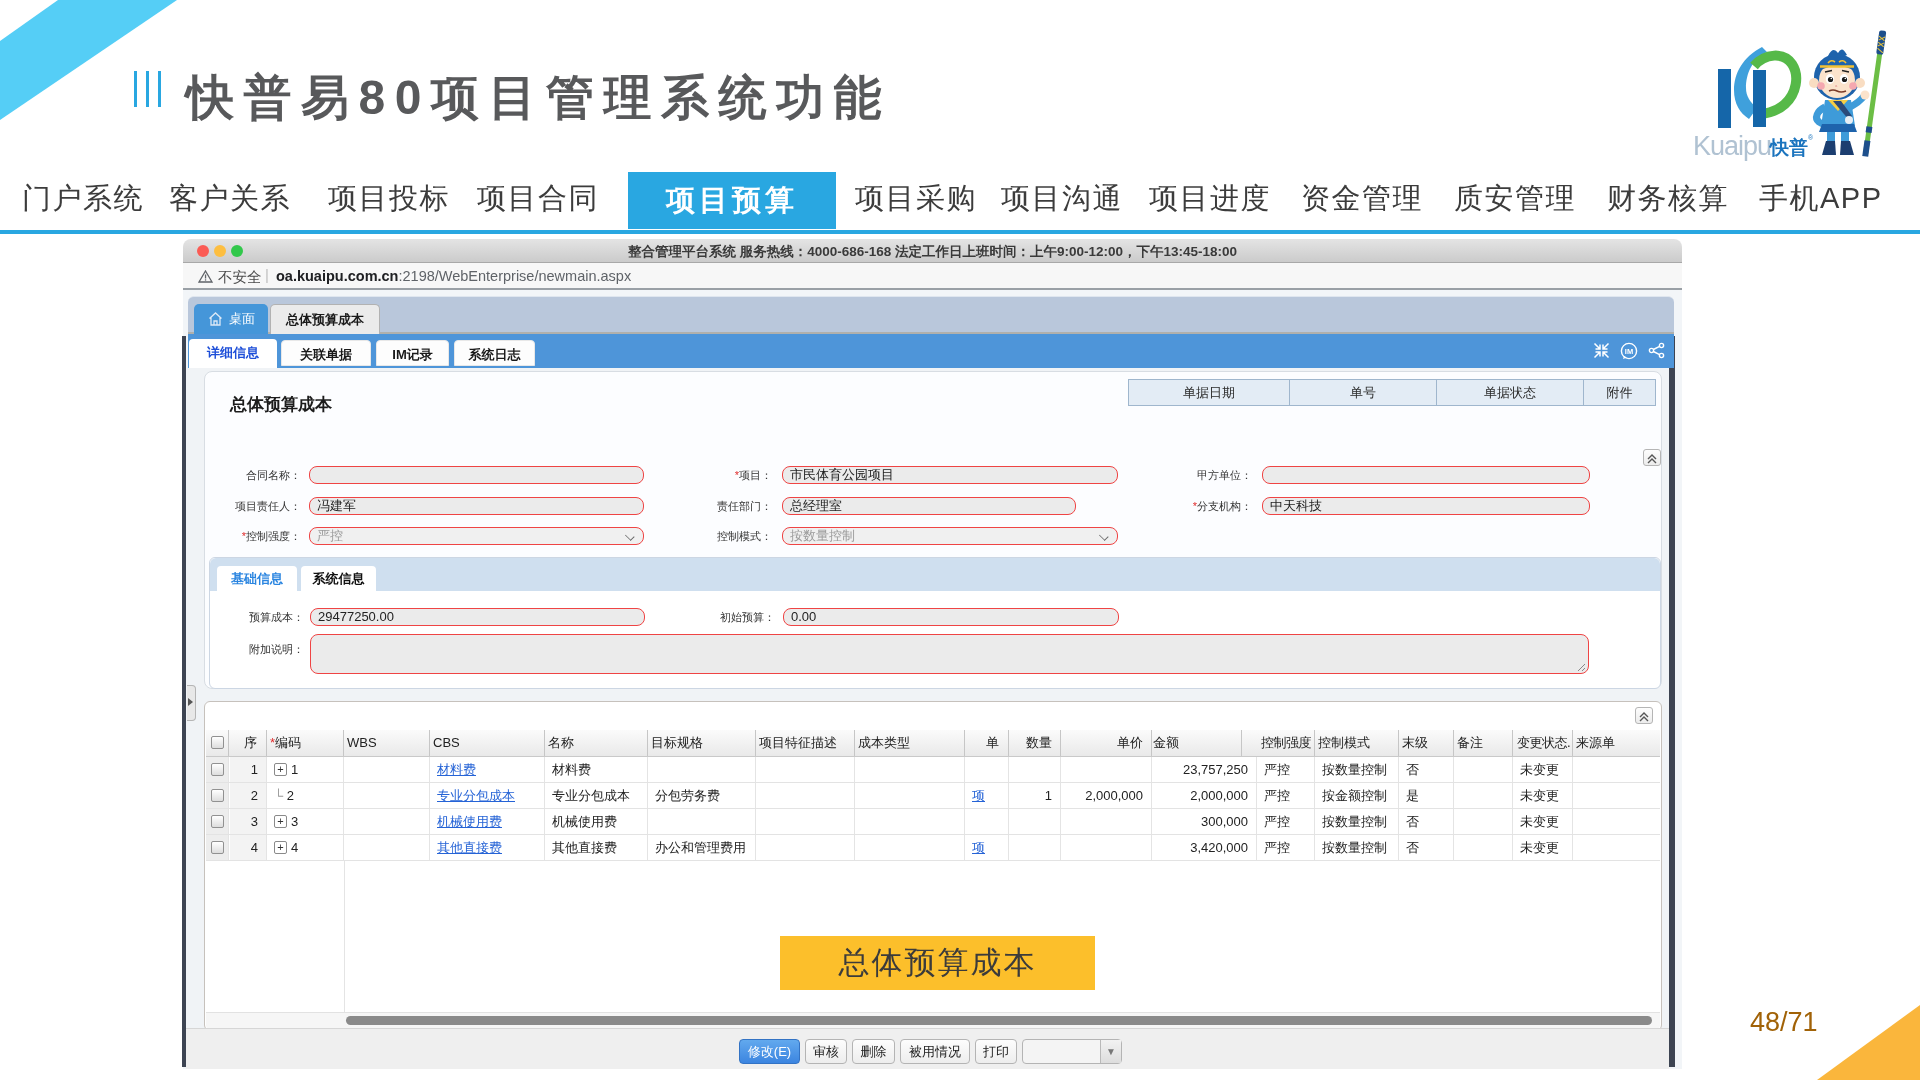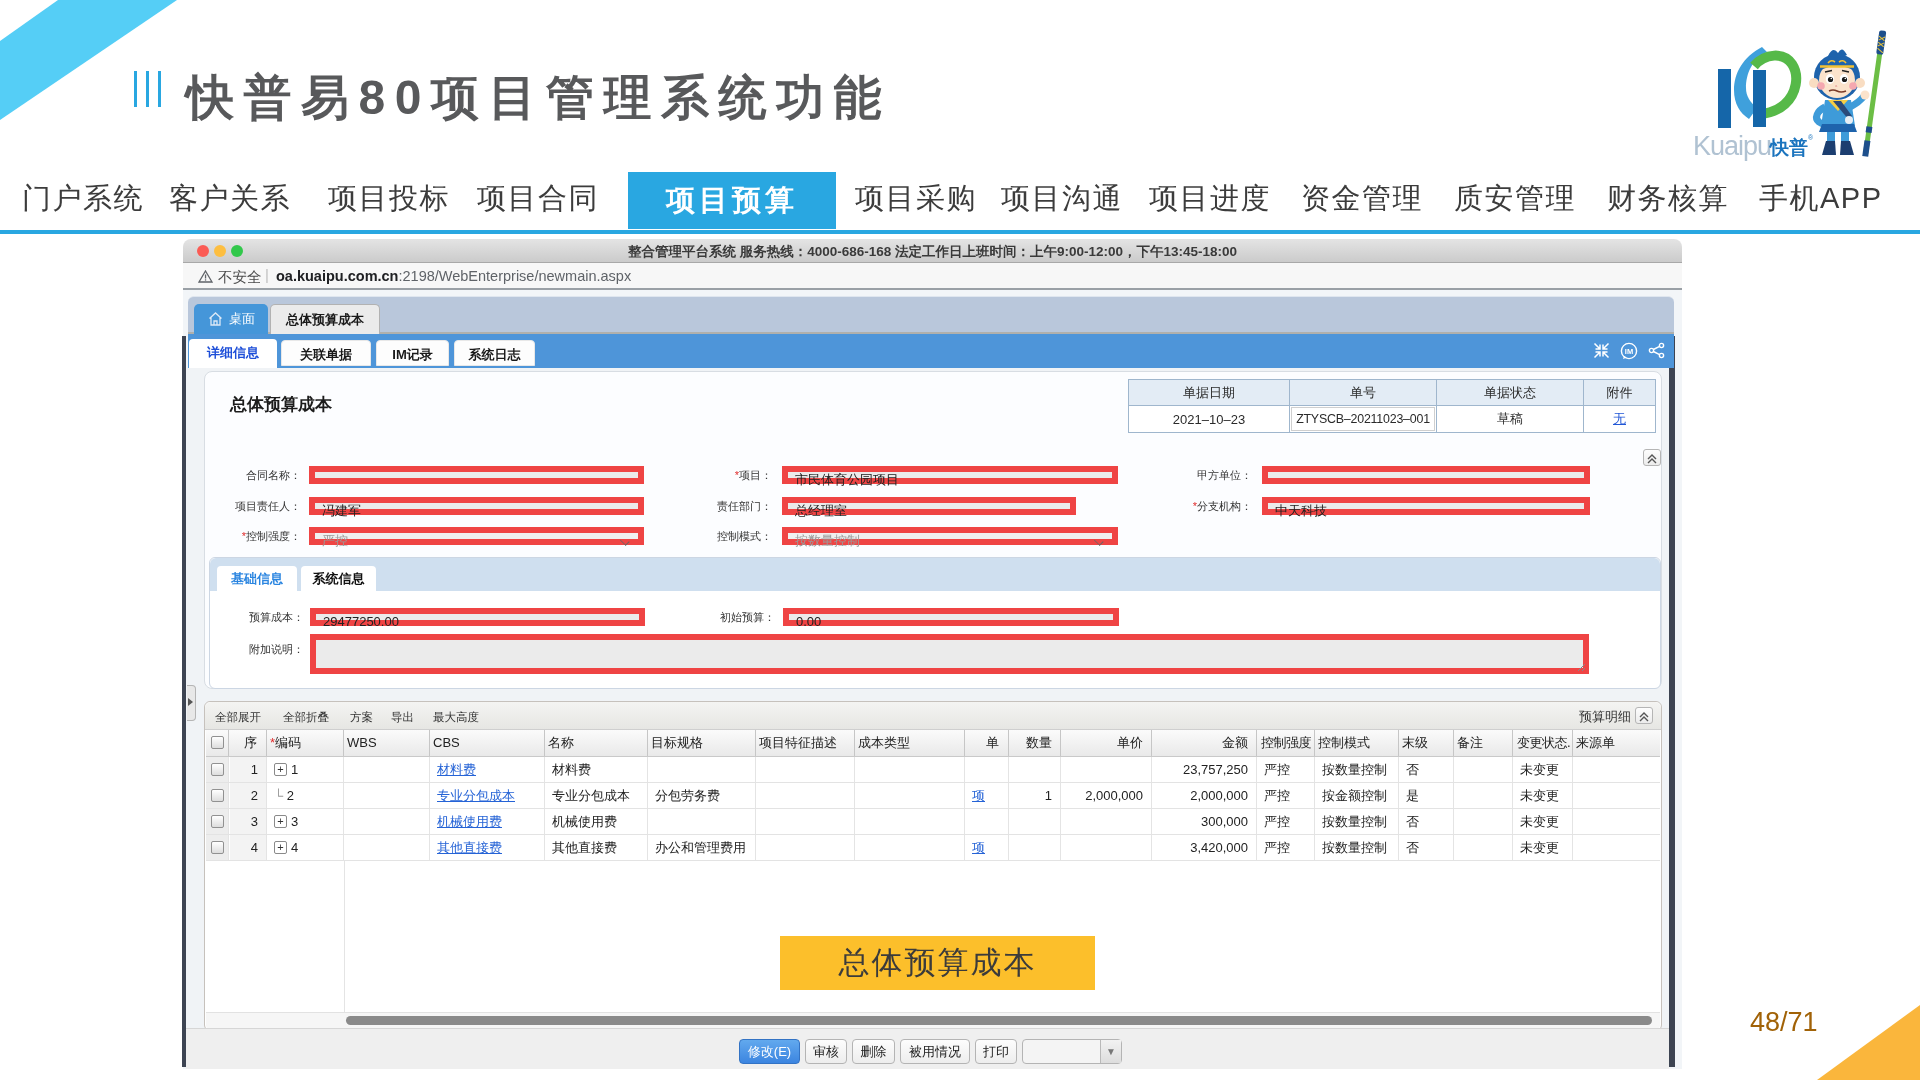--- a/index.html
+++ b/index.html
@@ -51,21 +51,21 @@
 #pA h1{position:absolute;left:25px;top:21px;font-size:17px;color:#1c1c1c}
 #dtable{position:absolute;left:923px;top:7px;width:528px;border-collapse:collapse;table-layout:fixed;
   font-size:13px;color:#2a2a2a;background:#fff}
 #dtable td{border:1px solid #9fb6cd;text-align:center;height:26px;padding:0}
 #dtable tr.h td{background:#e3ecf5}
 .colbtn{position:absolute;width:18px;height:17px;background:linear-gradient(#fdfdfd,#ececec);
   border:1px solid #b5b5b5;border-radius:3px;text-align:center}
 .colbtn svg{margin-top:2px}
 .flabel{position:absolute;font-size:11px;color:#333;text-align:right;white-space:nowrap}
 .flabel em{color:#e02c2c;font-style:normal}
-.finput{position:absolute;height:18px;background:#ebebeb;border:6px solid #ef4444;border-radius:0;
+.finput{position:absolute;height:18px;background:#ebebeb;border:1px solid #ef4444;border-radius:8px;
   font-size:13px;color:#222;line-height:16px;padding-left:7px;white-space:nowrap}
 .fsel{color:#9a9a9a;background:#f0f0f0}
 .fsel .chev{position:absolute;right:7px;top:5px;width:10px;height:7px}
 .fsel .chev:before{content:"";position:absolute;left:0;top:0;width:7px;height:7px;border-right:1.6px solid #666;border-bottom:1.6px solid #666;transform:rotate(45deg) scale(1,.7);transform-origin:60% 40%}
 
 #pBase{position:absolute;left:4px;top:185px;width:1452px;height:132px;background:#fff;
   border:1px solid #ccd6e3;border-radius:6px}
 #pBase .strip{position:absolute;left:0;top:0;width:1450px;height:33px;background:#cfdfef;border-radius:6px 6px 0 0}
 .stab{position:absolute;top:8px;height:25px;border-radius:4px 4px 0 0;background:#fff;
   font-size:13px;font-weight:bold;text-align:center;line-height:25px}
@@ -243,28 +243,20 @@
         <div class="abs" id="pA">
           <h1>总体预算成本</h1>
           <table id="dtable">
             <tbody>
                 <tr class="h">
                   <td style="width:161px">单据日期</td>
                   <td style="width:147px">单号</td>
                   <td style="width:147px">单据状态</td>
                   <td>附件</td>
                 </tr>
-            <tr>
-                  <td>2021–10–23</td>
-                  <td style="padding:1px">
-                    <span style="display:block;border:1px solid #cfcfcf;background:#fff;line-height:22px;white-space:nowrap;font-size:12.4px;letter-spacing:-0.2px">ZTYSCB–20211023–001</span>
-                  </td>
-                  <td>草稿</td>
-                  <td><span style="color:#2257d6;text-decoration:underline">无</span></td>
-                </tr>
           </tbody>
             </table>
           <div class="colbtn" style="left:1438px;top:77px"><svg width="10" height="10" viewBox="0 0 10 10">
                 <path d="M1 5 L5 1 L9 5 M1 9 L5 5 L9 9" fill="none" stroke="#555" stroke-width="1.4"></path>
               </svg></div>
 
           <div class="flabel" style="right:1360px;top:96px">合同名称：</div>
           <div class="finput" style="left:104px;top:94px;width:335px"></div>
           <div class="flabel" style="right:889px;top:96px"><em>*</em>项目：</div>
           <div class="finput" style="left:577px;top:94px;width:336px">市民体育公园项目</div>
@@ -292,47 +284,39 @@
             <div class="flabel" style="right:885px;top:52px">初始预算：</div>
             <div class="finput" style="left:573px;top:50px;width:336px">0.00</div>
             <div class="flabel" style="right:1356px;top:84px">附加说明：</div>
             <div class="finput" style="left:100px;top:76px;width:1279px;height:40px"></div>
             <svg style="position:absolute;left:1367px;top:105px" width="9" height="9" viewBox="0 0 9 9">
                 <path d="M8 1 L1 8 M8 5 L5 8" stroke="#888" stroke-width="1"></path>
               </svg>
           </div>
         </div>
         <div class="abs" id="pB">
-          <div class="hd">
-            <span style="left:10px">全部展开</span>
-              <span style="left:78px">全部折叠</span>
-            <span style="left:145px">方案</span>
-              <span style="left:186px">导出</span>
-              <span style="left:228px">最大高度</span>
-            <span style="left:1374px;top:6px;font-size:13px">预算明细</span>
-          </div>
           <div class="colbtn" style="left:1430px;top:5px"><svg width="10" height="10" viewBox="0 0 10 10">
                 <path d="M1 5 L5 1 L9 5 M1 9 L5 5 L9 9" fill="none" stroke="#555" stroke-width="1.4"></path>
               </svg></div>
           <div id="ghead">
             <div class="c" style="left:0;width:23px">
                 <span class="cbx" style="left:5px;top:6px"></span>
               </div>
             <div class="c" style="left:24px;width:37px;padding-left:14px">序</div>
             <div class="c" style="left:62px;width:76px"><em style="color:#e02c2c;font-style:normal">*</em>编码</div>
             <div class="c" style="left:139px;width:85px">WBS</div>
             <div class="c" style="left:225px;width:114px">CBS</div>
             <div class="c" style="left:340px;width:102px">名称</div>
             <div class="c" style="left:443px;width:107px">目标规格</div>
             <div class="c" style="left:551px;width:98px">项目特征描述</div>
             <div class="c" style="left:650px;width:109px">成本类型</div>
             <div class="c" style="left:760px;width:43px;padding-left:20px">单位</div>
             <div class="c" style="left:804px;width:51px;padding-left:0;text-align:right;padding-right:8px">数量</div>
             <div class="c" style="left:856px;width:90px;padding-left:0;text-align:right;padding-right:8px">单价</div>
-            <div class="c" style="left:947px;width:104px;padding-left:0;text-align:right;padding-right:8px">金额</div>
+            <div class="c" style="left:947px;width:89px;padding-left:0;text-align:left;padding-right:8px">金额</div>
             <div class="c" style="left:1052px;width:57px;padding-left:3px;letter-spacing:-0.5px">控制强度</div>
             <div class="c" style="left:1110px;width:83px">控制模式</div>
             <div class="c" style="left:1194px;width:54px">末级</div>
             <div class="c" style="left:1249px;width:58px">备注</div>
             <div class="c" style="left:1308px;width:59px;padding-left:3px;letter-spacing:-0.5px">变更状态.</div>
             <div class="c" style="left:1368px;width:88px;border-right:none">来源单</div>
           </div>
           <div class="grow" style="top:55px">
             <div class="c" style="left:0;width:23px;background:#ededed">
                 <span class="cbx" style="left:5px;top:6px"></span>

